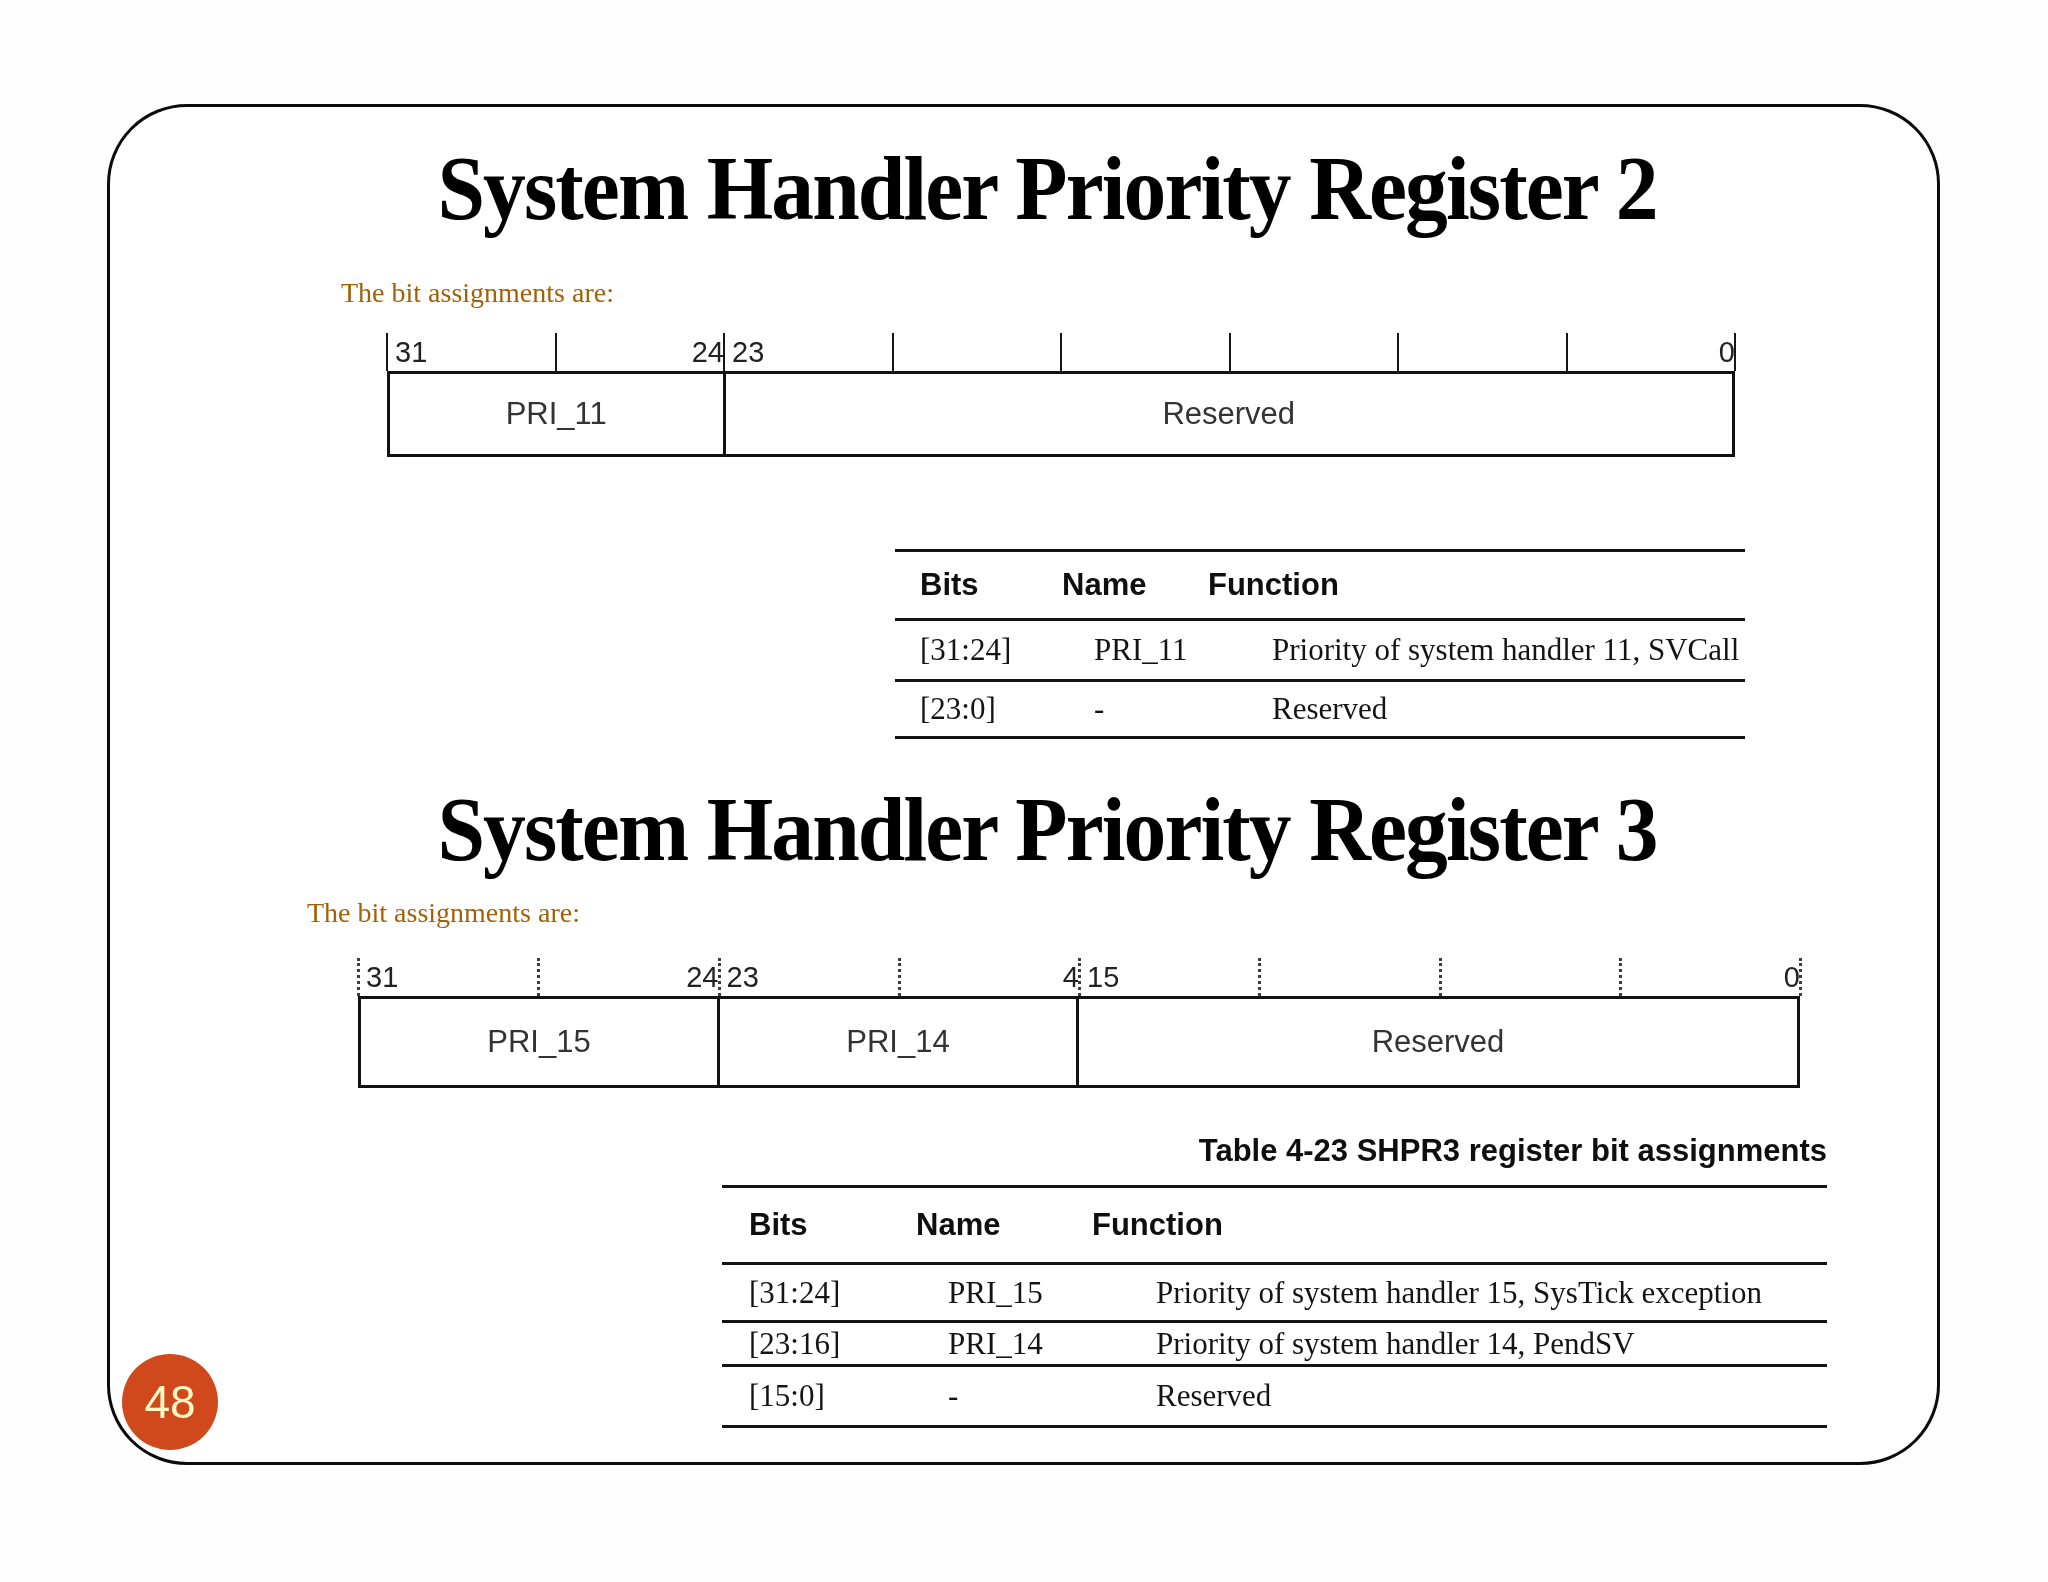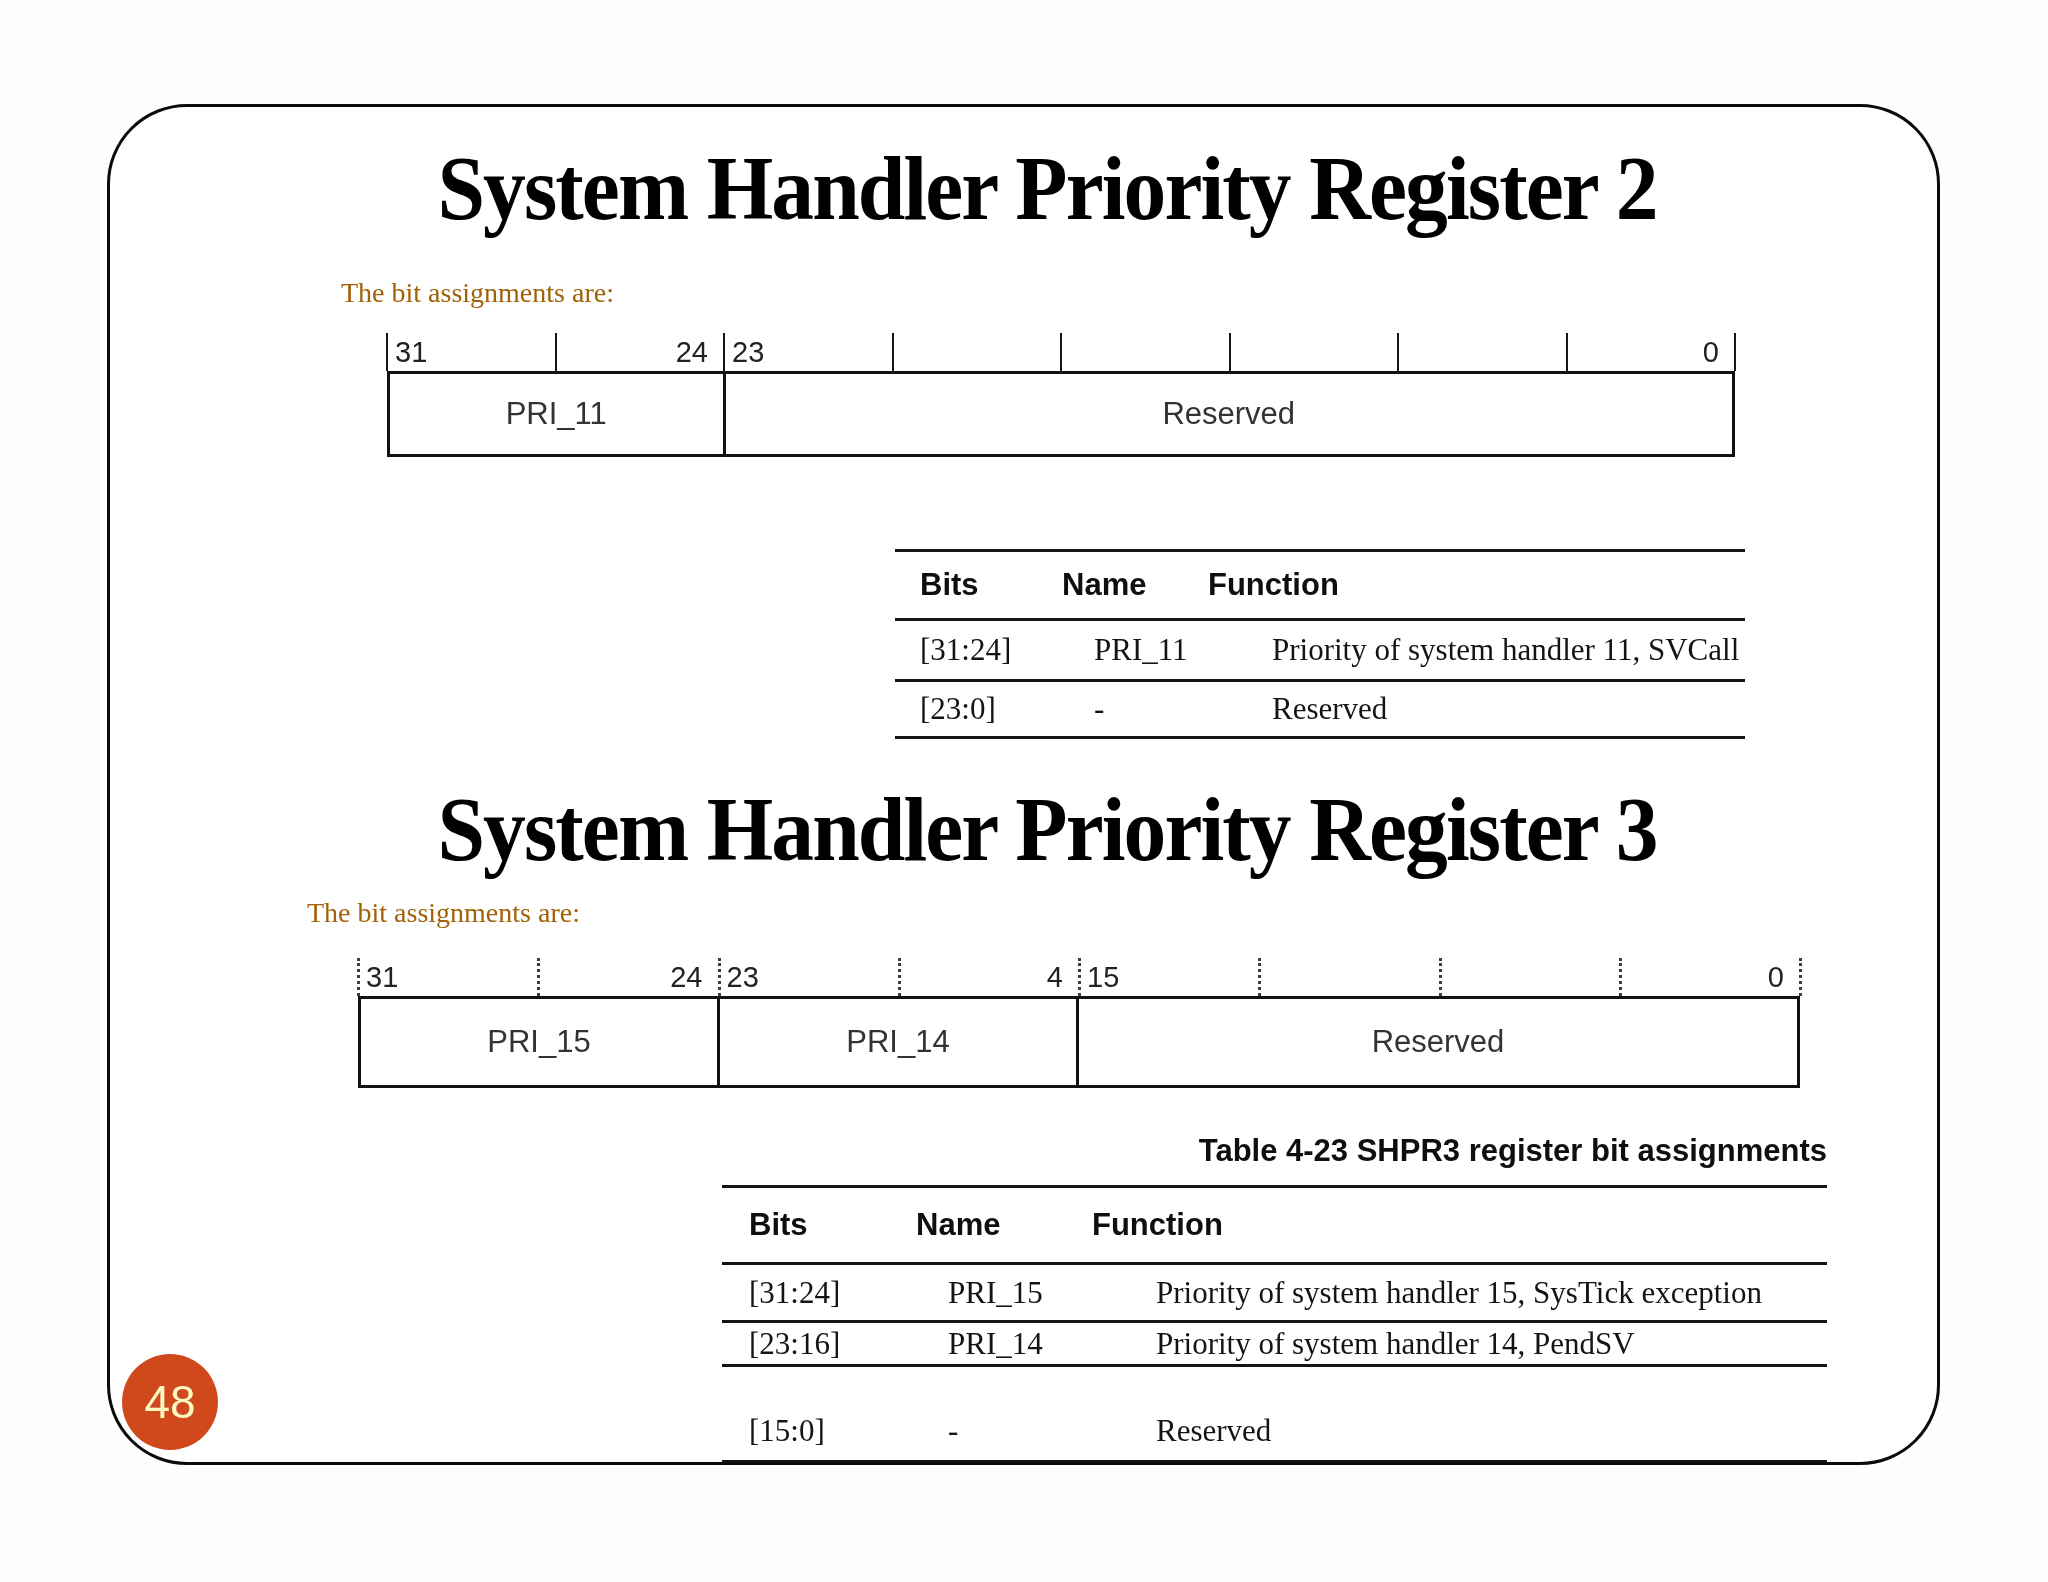--- a/index.html
+++ b/index.html
@@ -23,21 +23,21 @@
   #intro2{left:307px;top:897px;}
   
   .diagram{position:absolute;}
   #diag1{left:387px;top:333px;width:1348px;}
   #diag2{left:358px;top:958px;width:1442px;}
   .ruler{position:relative;height:38px;}
   .tick{position:absolute;top:0;bottom:0;width:2px;margin-left:-1px;background:#161616;}
   .tick.dashed{width:0;background:none;border-left:3px dotted #3d3d3d;}
   .rlabel{position:absolute;bottom:2px;font-size:29px;color:#222;white-space:nowrap;}
   .rl-left{padding-left:8px;}
-  .rl-right{transform:translateX(-100%);padding-right:16px;}
+  .rl-right{transform:translateX(-100%);padding-right:0;}
   .regbox{display:flex;border:3px solid #121212;background:#fff;box-sizing:border-box;}
   #diag1 .regbox{height:86px;}
   #diag2 .regbox{height:92px;}
   .regcell{display:flex;align-items:center;justify-content:center;
            font-size:31px;color:#333;box-sizing:border-box;border-right:3px solid #121212;}
   .regcell:last-child{border-right:none;}
   
   .dt-title{position:absolute;text-align:right;font-weight:bold;font-size:31px;color:#0f0f0f;white-space:nowrap;}
   #t22-title{left:895px;top:490px;width:850px;}
   #t23-title{left:722px;top:1133px;width:1105px;}
@@ -48,21 +48,21 @@
   #t22 .dt-head,#t22 .dt-row{grid-template-columns:142px 146px 1fr;padding-left:25px;}
   #t23 .dt-head,#t23 .dt-row{grid-template-columns:167px 176px 1fr;padding-left:27px;}
   .dt-head{font-weight:bold;font-size:31px;color:#0f0f0f;}
   .dt-row{font-family:"Liberation Serif",serif;font-size:31px;color:#141414;gap:32px;}
   #t22 .dt-head{height:69px;}
   #t22 .r1{height:61px;}
   #t22 .r2{height:57px;}
   #t23 .dt-head{height:77px;}
   #t23 .r1{height:58px;}
   #t23 .r2{height:44px;}
-  #t23 .r3{height:61px;margin-top:35px;}
+  #t23 .r3{height:61px;}
 </style>
 </head>
 <body>
 
 <div id="canvas">
 
   <div class="slide"></div>
 
   <div id="title1" class="stitle">System Handler Priority Register 2</div>
   <div id="intro1" class="intro">The bit assignments are:</div>

